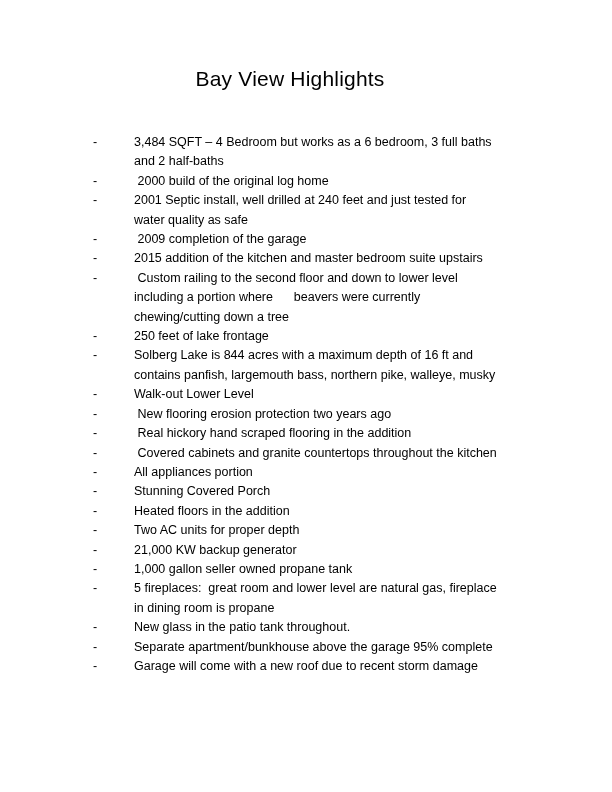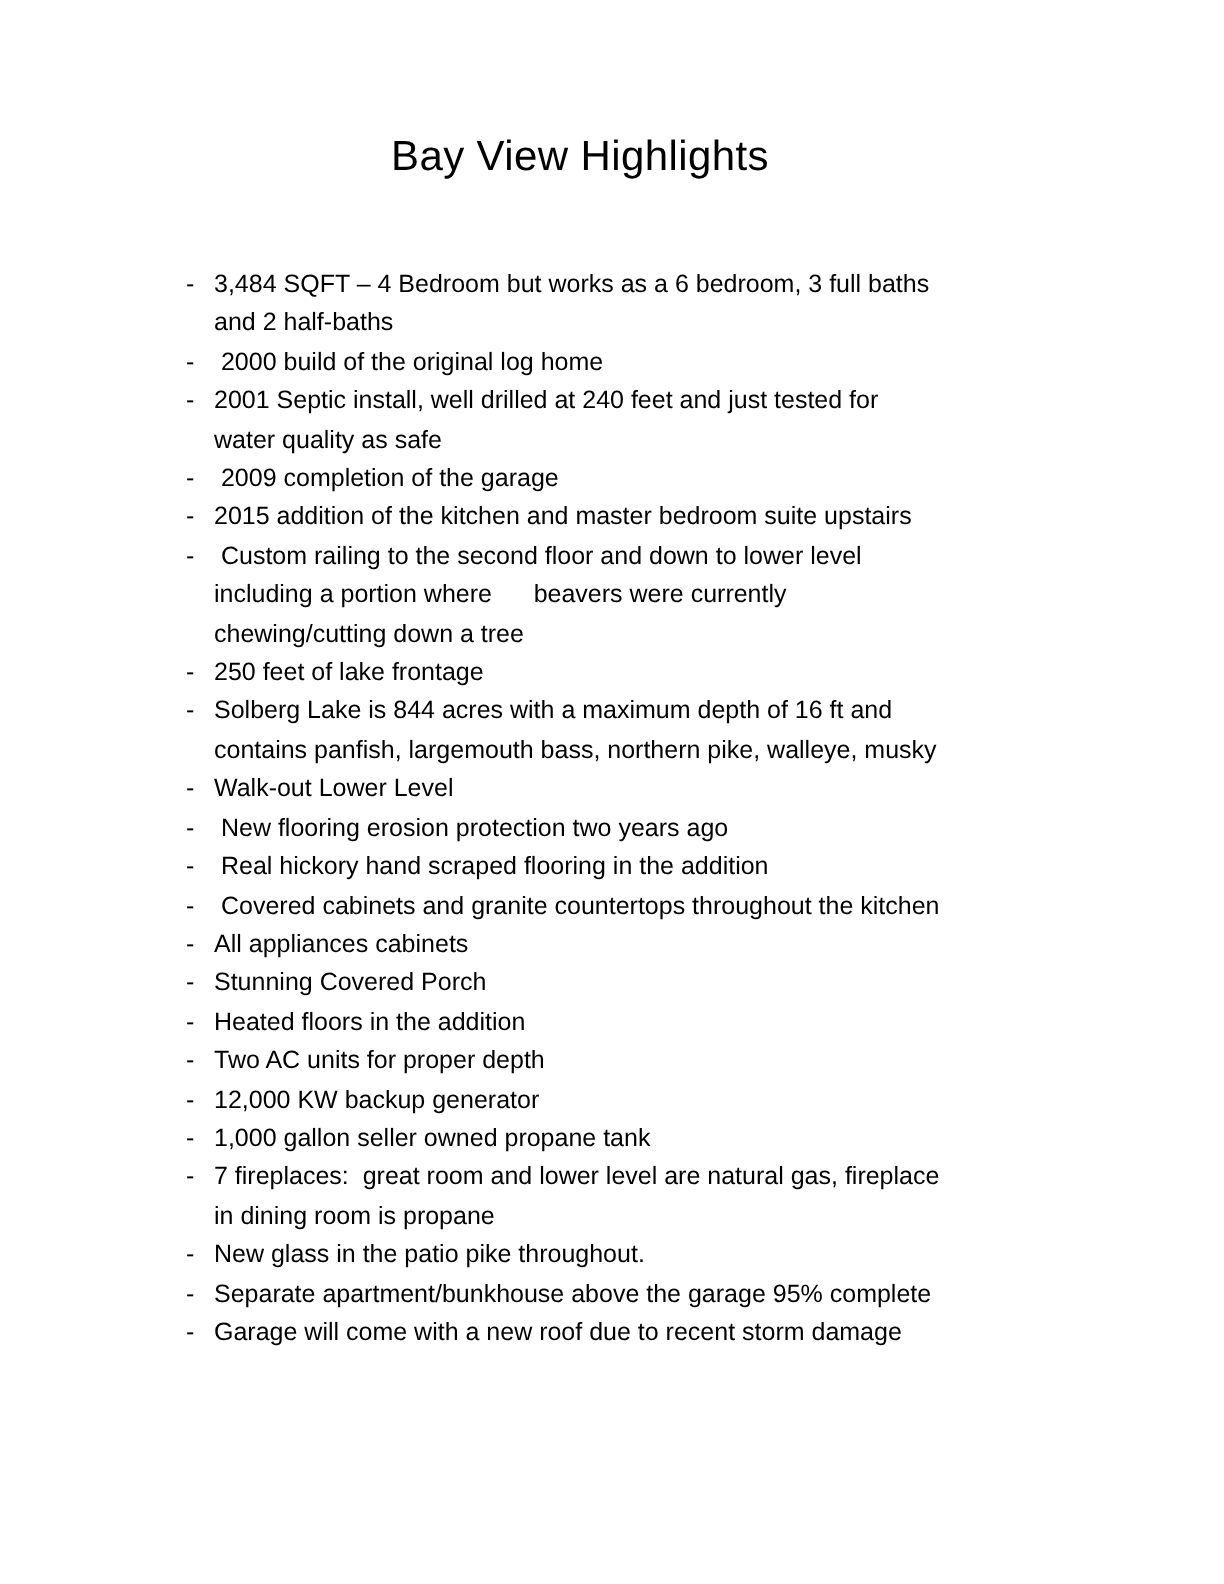--- a/index.html
+++ b/index.html
@@ -39,20 +39,21 @@
     line-height: 19.4px;
     color: #000000;
   }
   .marker {
     flex: 0 0 14px;
     width: 14px;
   }
   .item-text {
     flex: 1 1 auto;
     white-space: pre-wrap;
+    margin-left: 27px;
   }
 </style>
 </head>
 <body>
 
 <div class="page">
   <h1 class="doc-title">Bay View Highlights</h1>
   <ul class="highlight-list">
     <li>
         <span class="marker">-</span>
@@ -102,50 +103,50 @@
     <li>
         <span class="marker">-</span>
         <span class="item-text"> Real hickory hand scraped flooring in the addition</span>
       </li>
     <li>
         <span class="marker">-</span>
         <span class="item-text"> Covered cabinets and granite countertops throughout the kitchen</span>
       </li>
     <li>
         <span class="marker">-</span>
-        <span class="item-text">All appliances cabinets</span>
+        <span class="item-text">All appliances portion</span>
       </li>
     <li>
         <span class="marker">-</span>
         <span class="item-text">Stunning Covered Porch</span>
       </li>
     <li>
         <span class="marker">-</span>
         <span class="item-text">Heated floors in the addition</span>
       </li>
     <li>
         <span class="marker">-</span>
         <span class="item-text">Two AC units for proper depth</span>
       </li>
     <li>
         <span class="marker">-</span>
-        <span class="item-text">12,000 KW backup generator</span>
+        <span class="item-text">21,000 KW backup generator</span>
       </li>
     <li>
         <span class="marker">-</span>
         <span class="item-text">1,000 gallon seller owned propane tank</span>
       </li>
     <li>
         <span class="marker">-</span>
-        <span class="item-text">7 fireplaces:  great room and lower level are natural gas, fireplace
+        <span class="item-text">5 fireplaces:  great room and lower level are natural gas, fireplace
 in dining room is propane</span>
       </li>
     <li>
         <span class="marker">-</span>
-        <span class="item-text">New glass in the patio pike throughout.</span>
+        <span class="item-text">New glass in the patio tank throughout.</span>
       </li>
     <li>
         <span class="marker">-</span>
         <span class="item-text">Separate apartment/bunkhouse above the garage 95% complete</span>
       </li>
     <li>
         <span class="marker">-</span>
         <span class="item-text">Garage will come with a new roof due to recent storm damage</span>
       </li>
   </ul>

